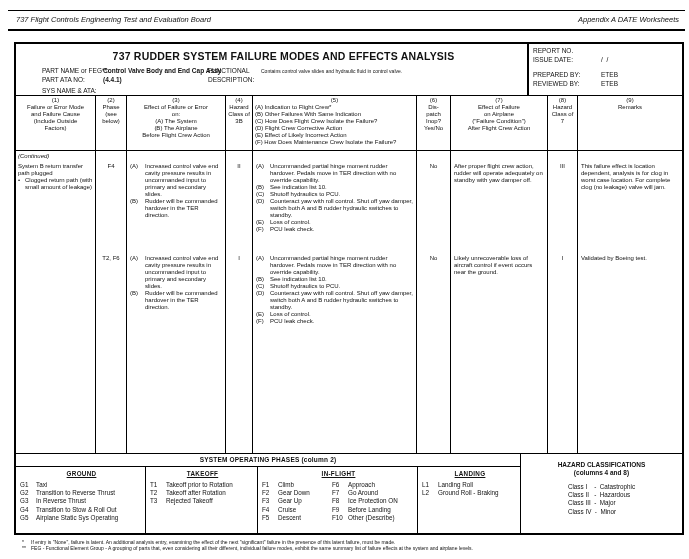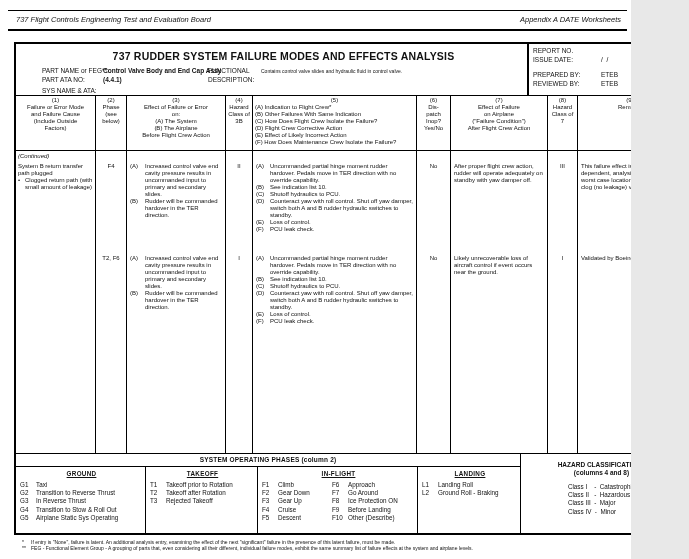--- a/index.html
+++ b/index.html
@@ -1,17 +1,17 @@
 <!DOCTYPE html>
 <html><head>
 <meta charset="utf-8">
 <style>
   html,body { margin:0; padding:0; background:#e8e8e8; }
   .sheet {
-    position:relative; width:631px; height:559px; background:#ffffff;
+    position:relative; width:689px; height:559px; background:#ffffff;
     font-family:"Liberation Sans", sans-serif; color:#111; overflow:hidden;
   }
   .top-rule { position:absolute; left:8px; right:4px; top:10px; border-top:1px solid #000; }
   .page-head { position:absolute; left:16px; right:10px; top:15px; display:flex; justify-content:space-between; font-style:italic; font-size:7.5px; }
   .head-rule { position:absolute; left:8px; right:4px; top:29px; border-top:2px solid #000; }
 
   .main-table { position:absolute; left:14px; top:42px; width:670px; height:493px; border:2px solid #000; box-sizing:border-box; display:flex; flex-direction:column; }
 
   
   .title-block { height:51px; border-bottom:1px solid #000; display:flex; flex:none; }

